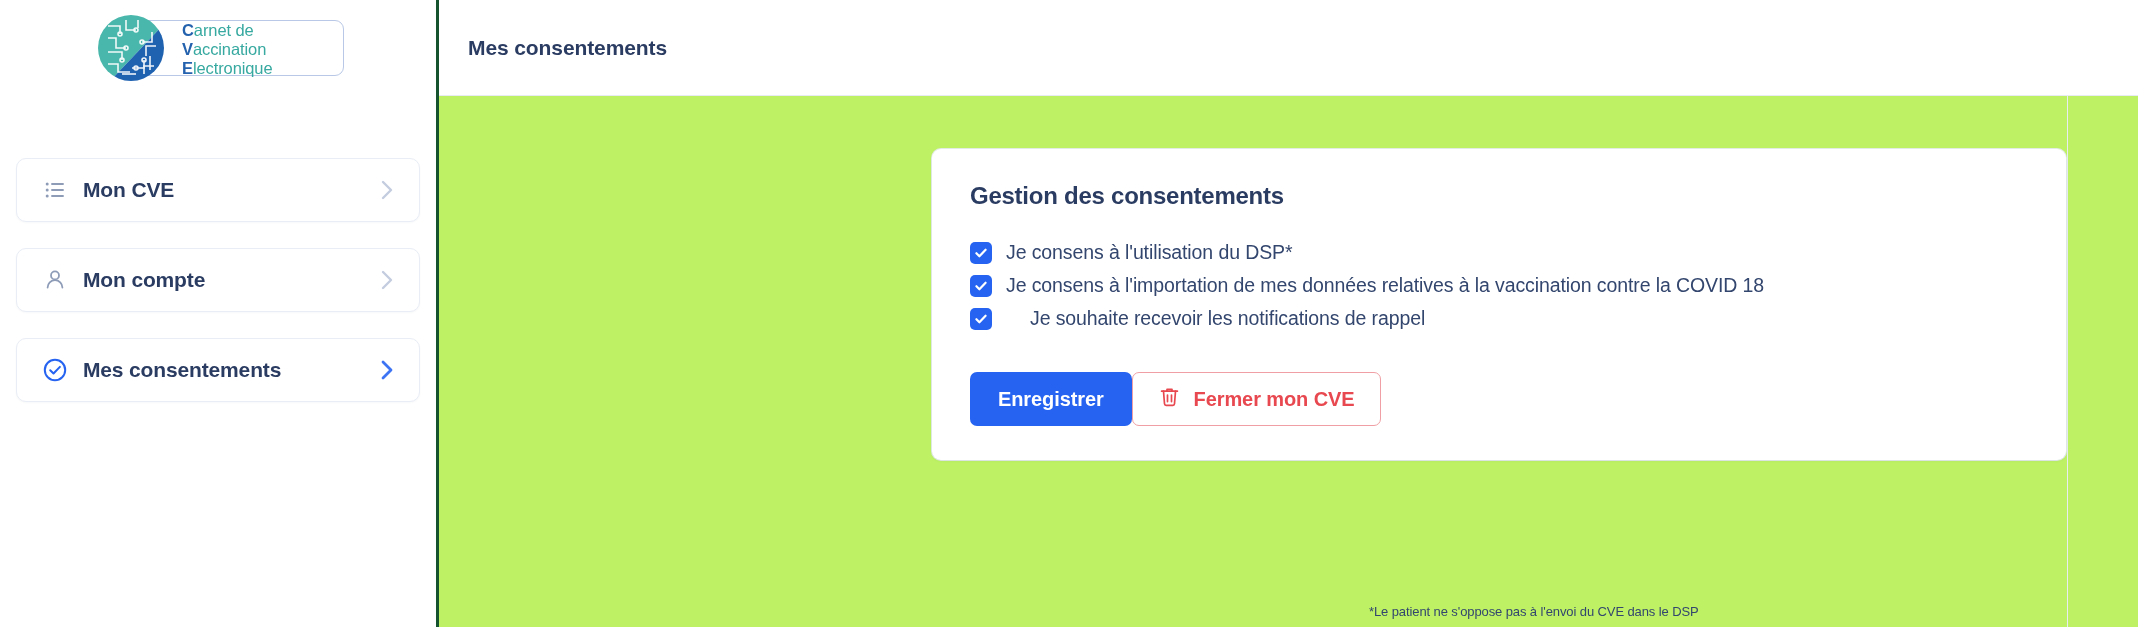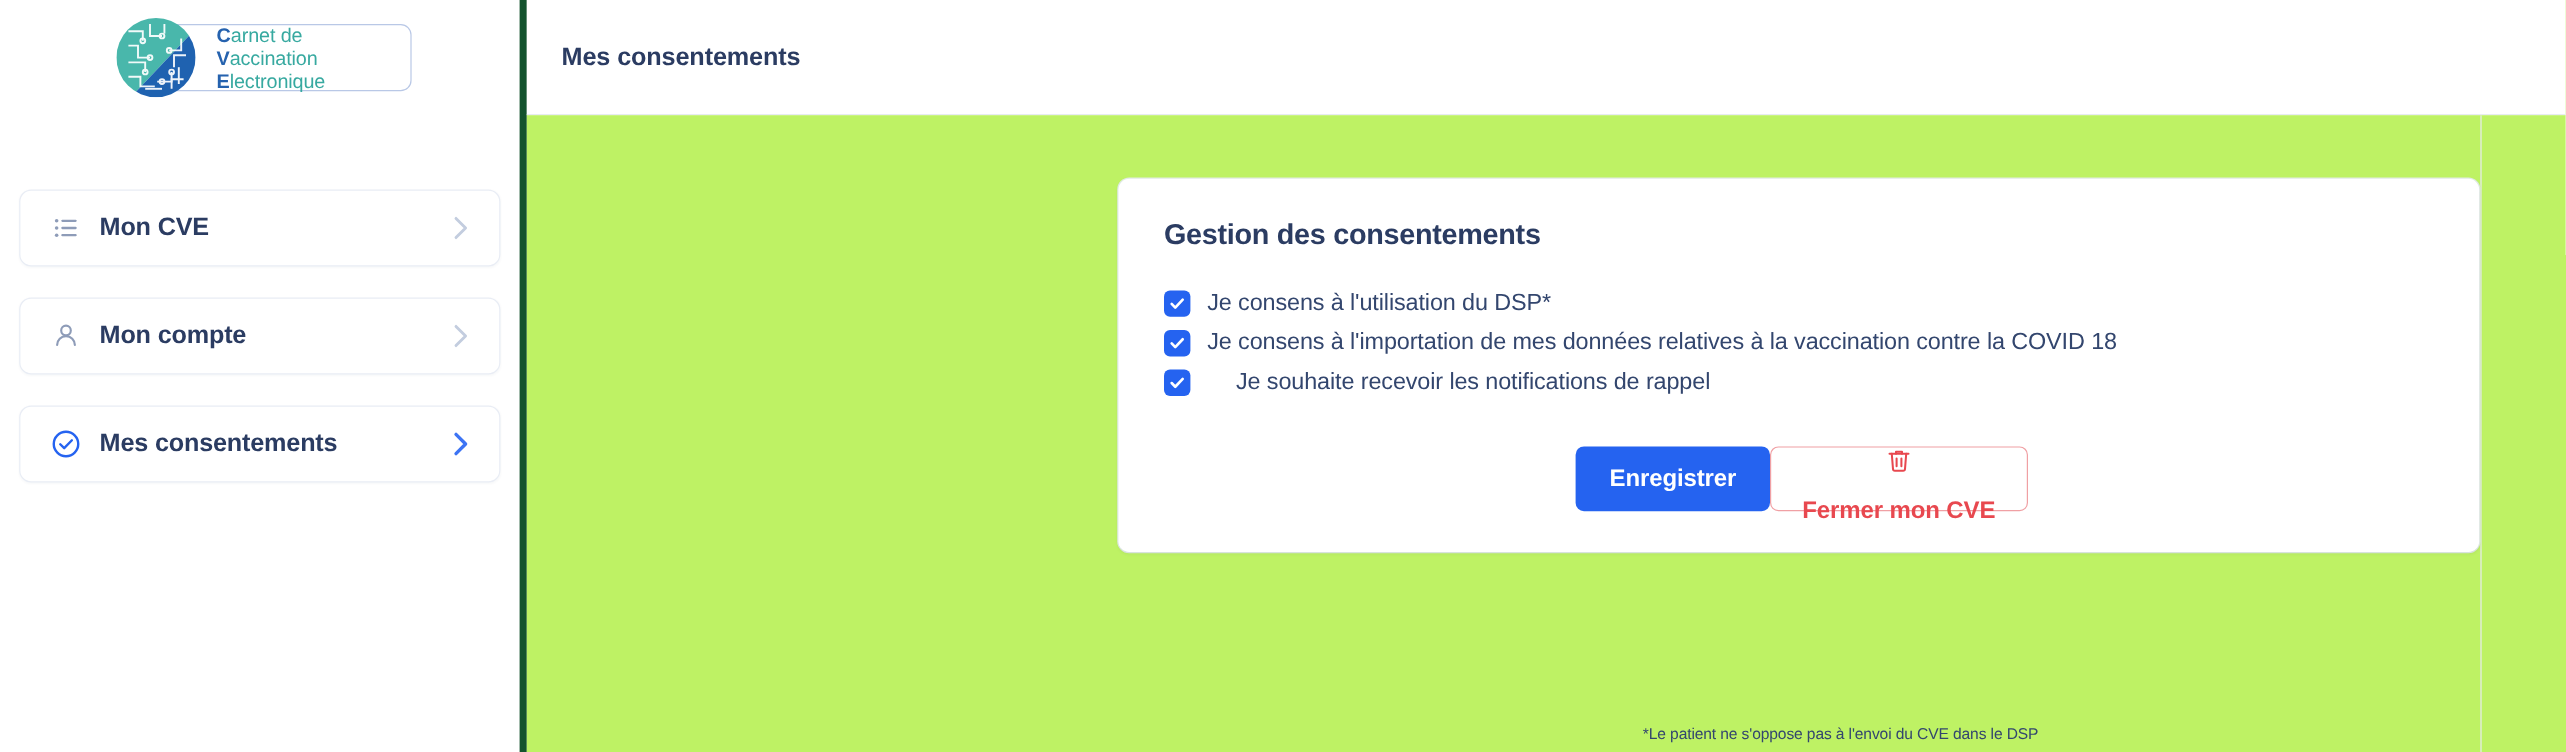--- a/index.html
+++ b/index.html
@@ -22,21 +22,21 @@
     width: 2138px;
     height: 627px;
   }
 
   
   .sidebar {
     width: 439px;
     flex: 0 0 439px;
     height: 627px;
     background: #ffffff;
-    border-right: 6px solid #14532d;
+    border-right: 3px solid #14532d;
     position: relative;
   }
 
   .logo-wrap {
     padding-top: 12px;
     display: flex;
     justify-content: center;
   }
 
   .logo {
@@ -215,21 +215,21 @@
     font-size: 19.5px;
     font-weight: 400;
     color: #33466e;
     letter-spacing: -0.1px;
     white-space: nowrap;
   }
 
   .actions {
     display: flex;
     align-items: center;
-    justify-content: center;
+    justify-content: flex-start;
     margin-top: 27px;
   }
 
   .btn-primary {
     background: #2563f0;
     color: #ffffff;
     border: none;
     border-radius: 7px;
     height: 54px;
     padding: 0 28px;
@@ -248,21 +248,20 @@
     height: 54px;
     padding: 0 26px;
     font-family: "Liberation Sans", sans-serif;
     font-size: 20px;
     font-weight: 700;
     letter-spacing: -0.1px;
     cursor: pointer;
     display: flex;
     align-items: center;
     gap: 14px;
-    flex-direction: column;
   }
 
   .footnote {
     position: absolute;
     left: 930px;
     top: 508px;
     font-size: 13px;
     font-weight: 400;
     color: #33466e;
     letter-spacing: -0.1px;

